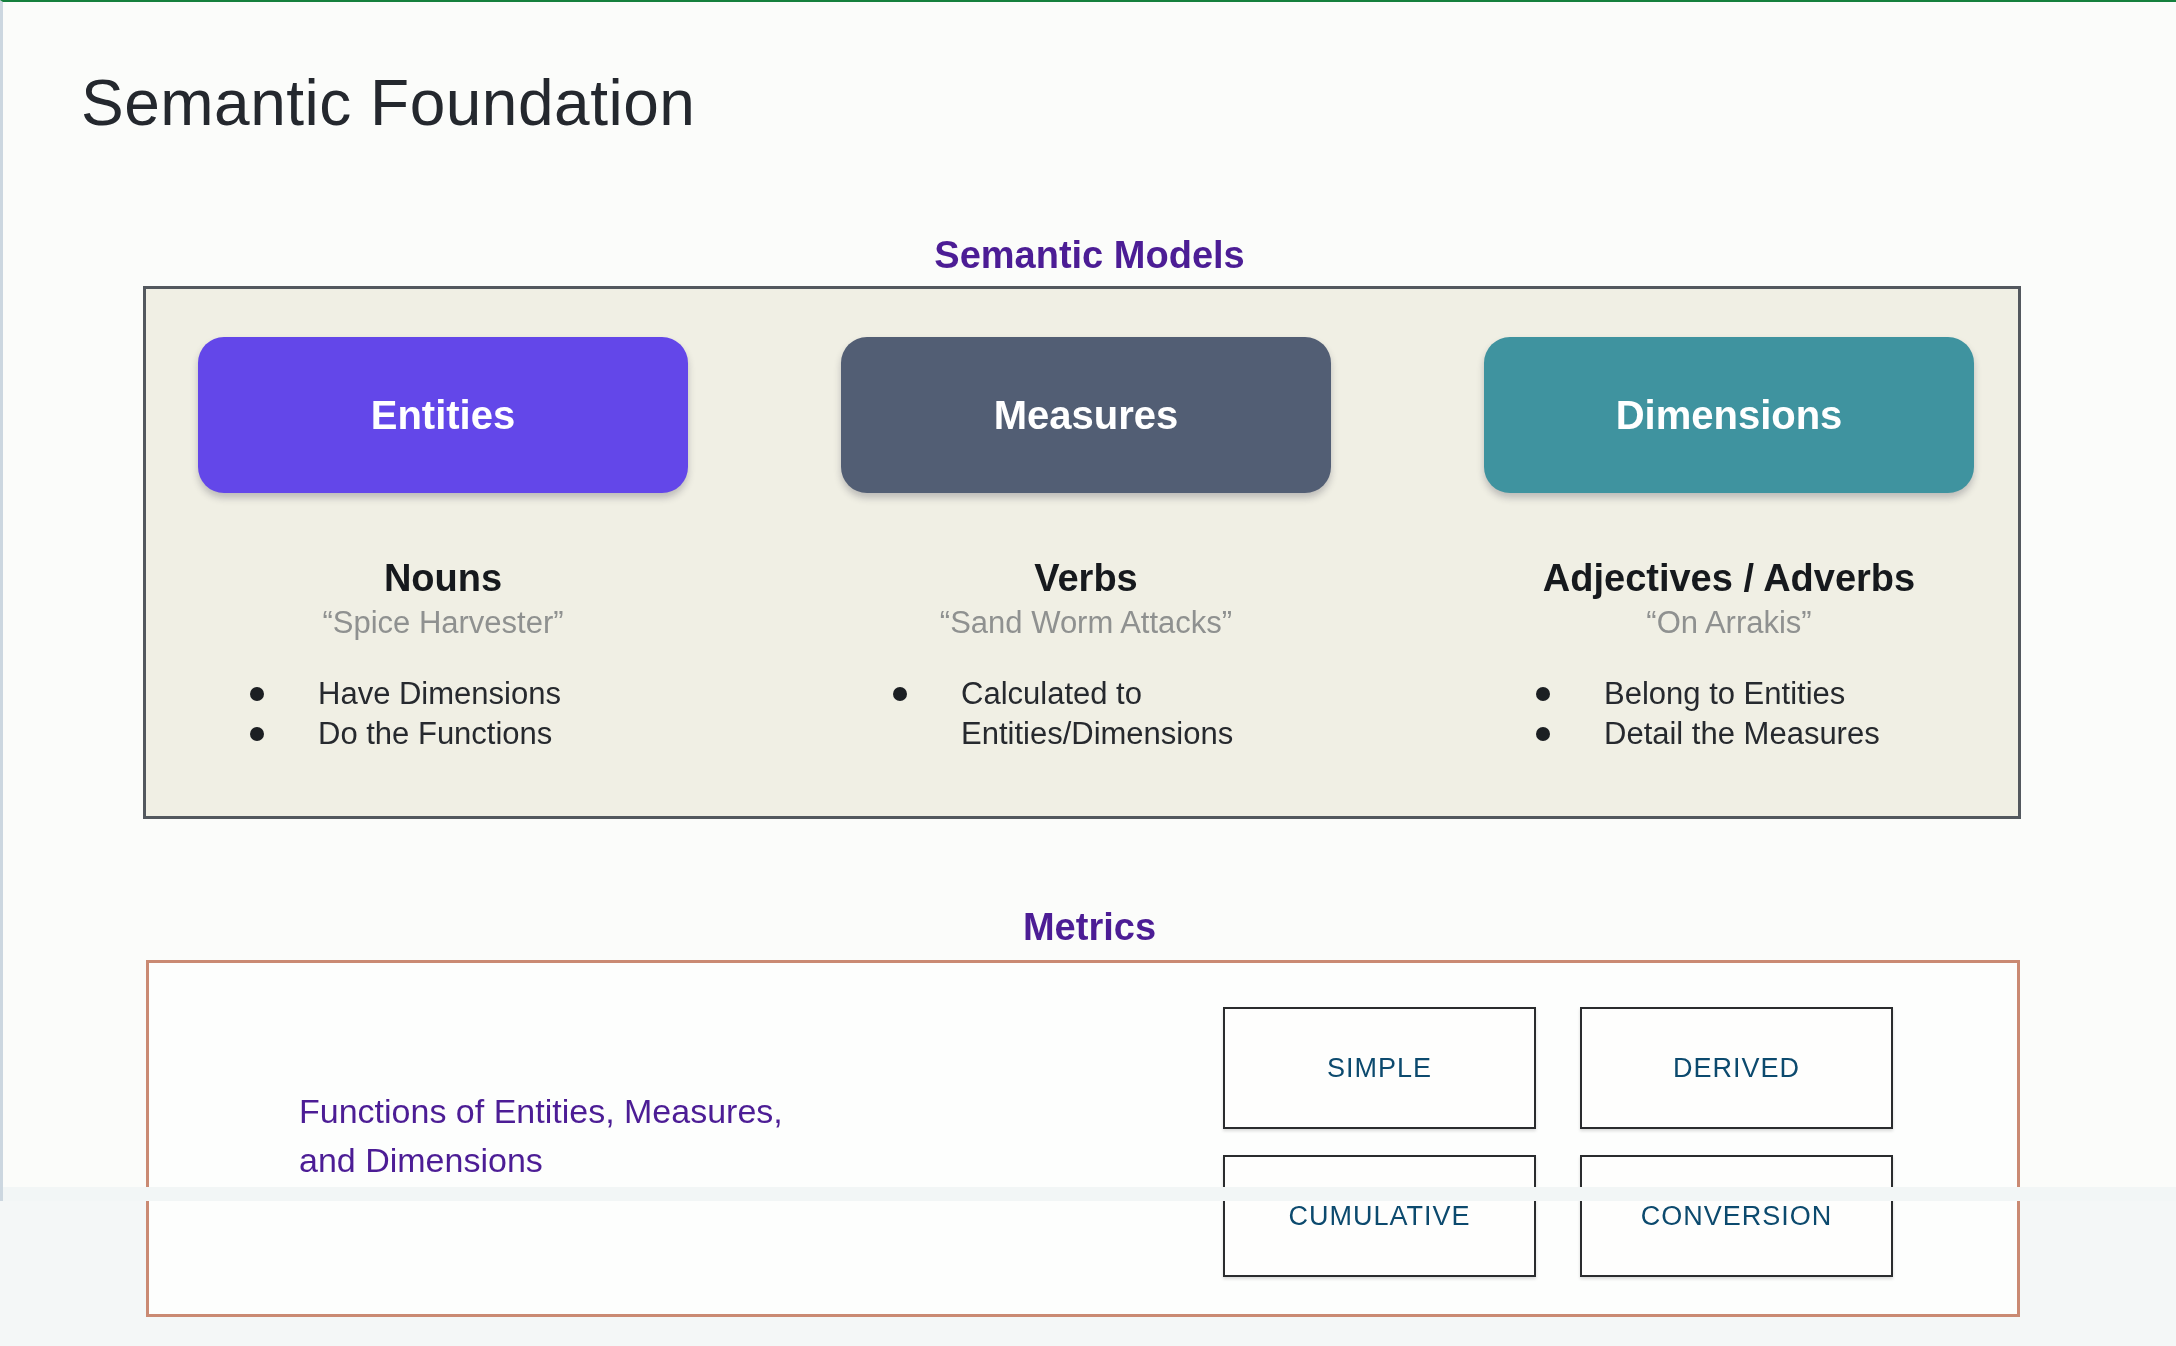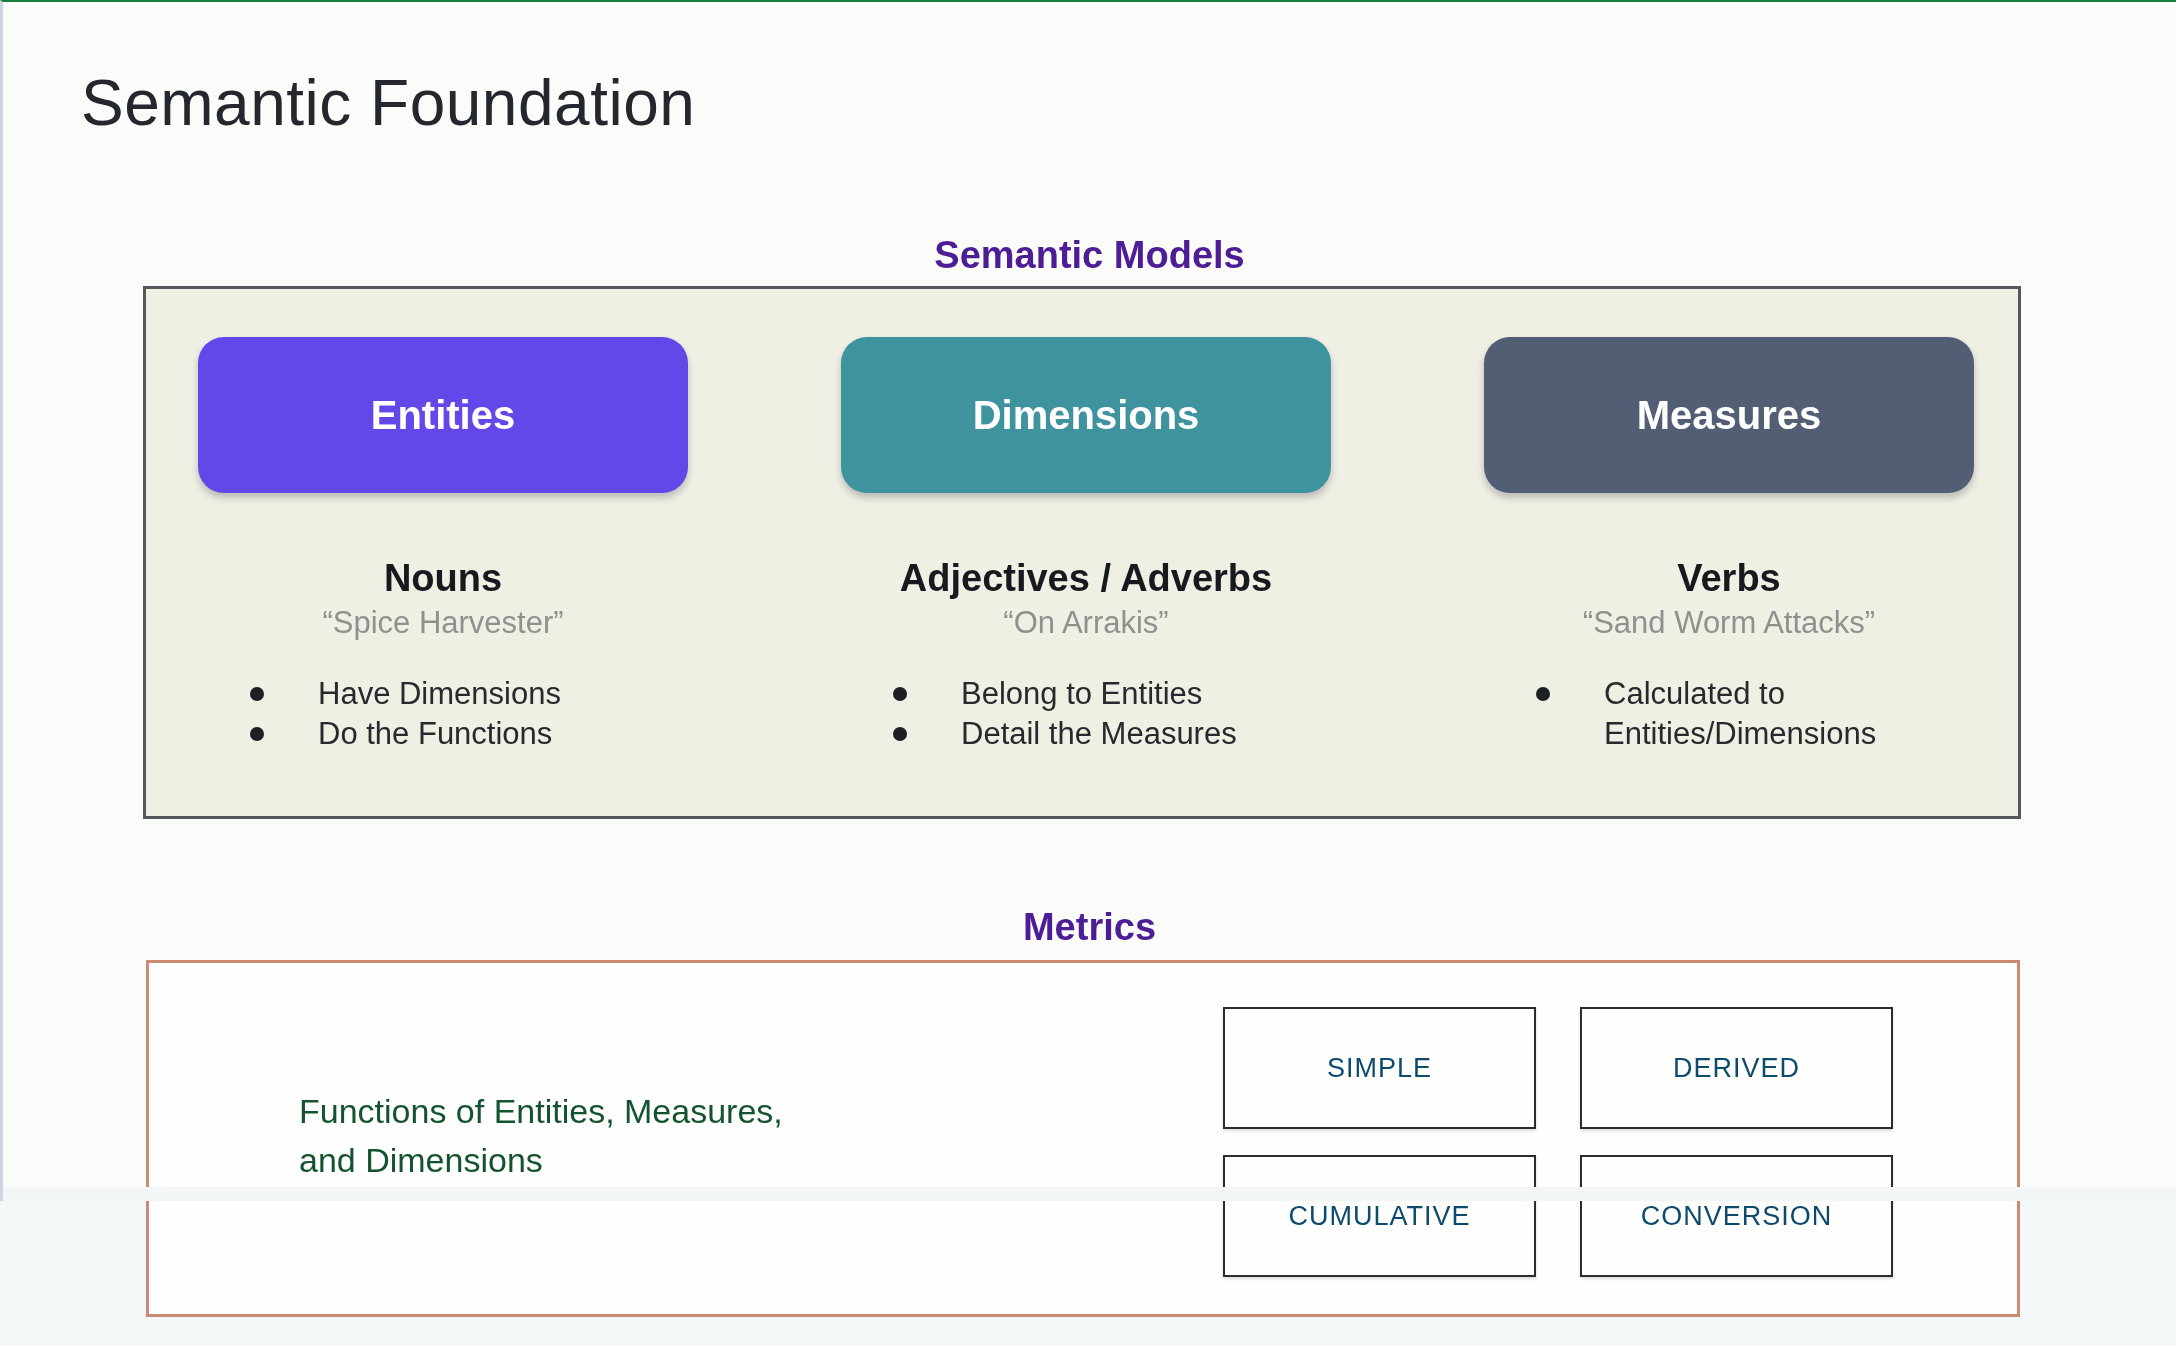--- a/index.html
+++ b/index.html
@@ -120,21 +120,21 @@
     width: 1874px; height: 357px;
     box-sizing: border-box;
     background: #fdfefd;
     border: 3px solid #ca8a73;
   }
   .metrics-text {
     position: absolute;
     left: 150px; top: 124px;
     font-size: 34px;
     line-height: 49px;
-    color: #14532d;
+    color: #4c1d95;
   }
   .metrics-grid {
     position: absolute;
     left: 1074px; top: 44px;
     display: grid;
     grid-template-columns: 313px 313px;
     grid-template-rows: 122px 122px;
     column-gap: 44px;
     row-gap: 26px;
   }
@@ -164,38 +164,38 @@
       <div class="pill" style="background: rgb(99, 71, 233);">Entities</div>
       <div class="col-header">Nouns</div>
       <div class="col-quote">“Spice Harvester”</div>
       <ul class="bullets">
         <li>Have Dimensions</li>
         <li>Do the Functions</li>
       </ul>
     </div>
 
     <div class="col">
+      <div class="pill" style="background: rgb(82, 94, 116);">Measures</div>
+      <div class="col-header">Verbs</div>
+      <div class="col-quote">“Sand Worm Attacks”</div>
+      <ul class="bullets">
+        <li>Calculated to Entities/Dimensions</li>
+      </ul>
+    </div>
+
+    <div class="col">
       <div class="pill" style="background: rgb(63, 147, 159);">Dimensions</div>
       <div class="col-header">Adjectives / Adverbs</div>
       <div class="col-quote">“On Arrakis”</div>
       <ul class="bullets">
         <li>Belong to Entities</li>
         <li>Detail the Measures</li>
       </ul>
     </div>
 
-    <div class="col">
-      <div class="pill" style="background: rgb(82, 94, 116);">Measures</div>
-      <div class="col-header">Verbs</div>
-      <div class="col-quote">“Sand Worm Attacks”</div>
-      <ul class="bullets">
-        <li>Calculated to Entities/Dimensions</li>
-      </ul>
-    </div>
-
   </div>
 
   <div class="section-header metrics-header">Metrics</div>
 
   <div class="metrics-box">
     <div class="metrics-text">
       <div>Functions of Entities, Measures,</div>
       <div>and Dimensions</div>
     </div>
     <div class="metrics-grid">

